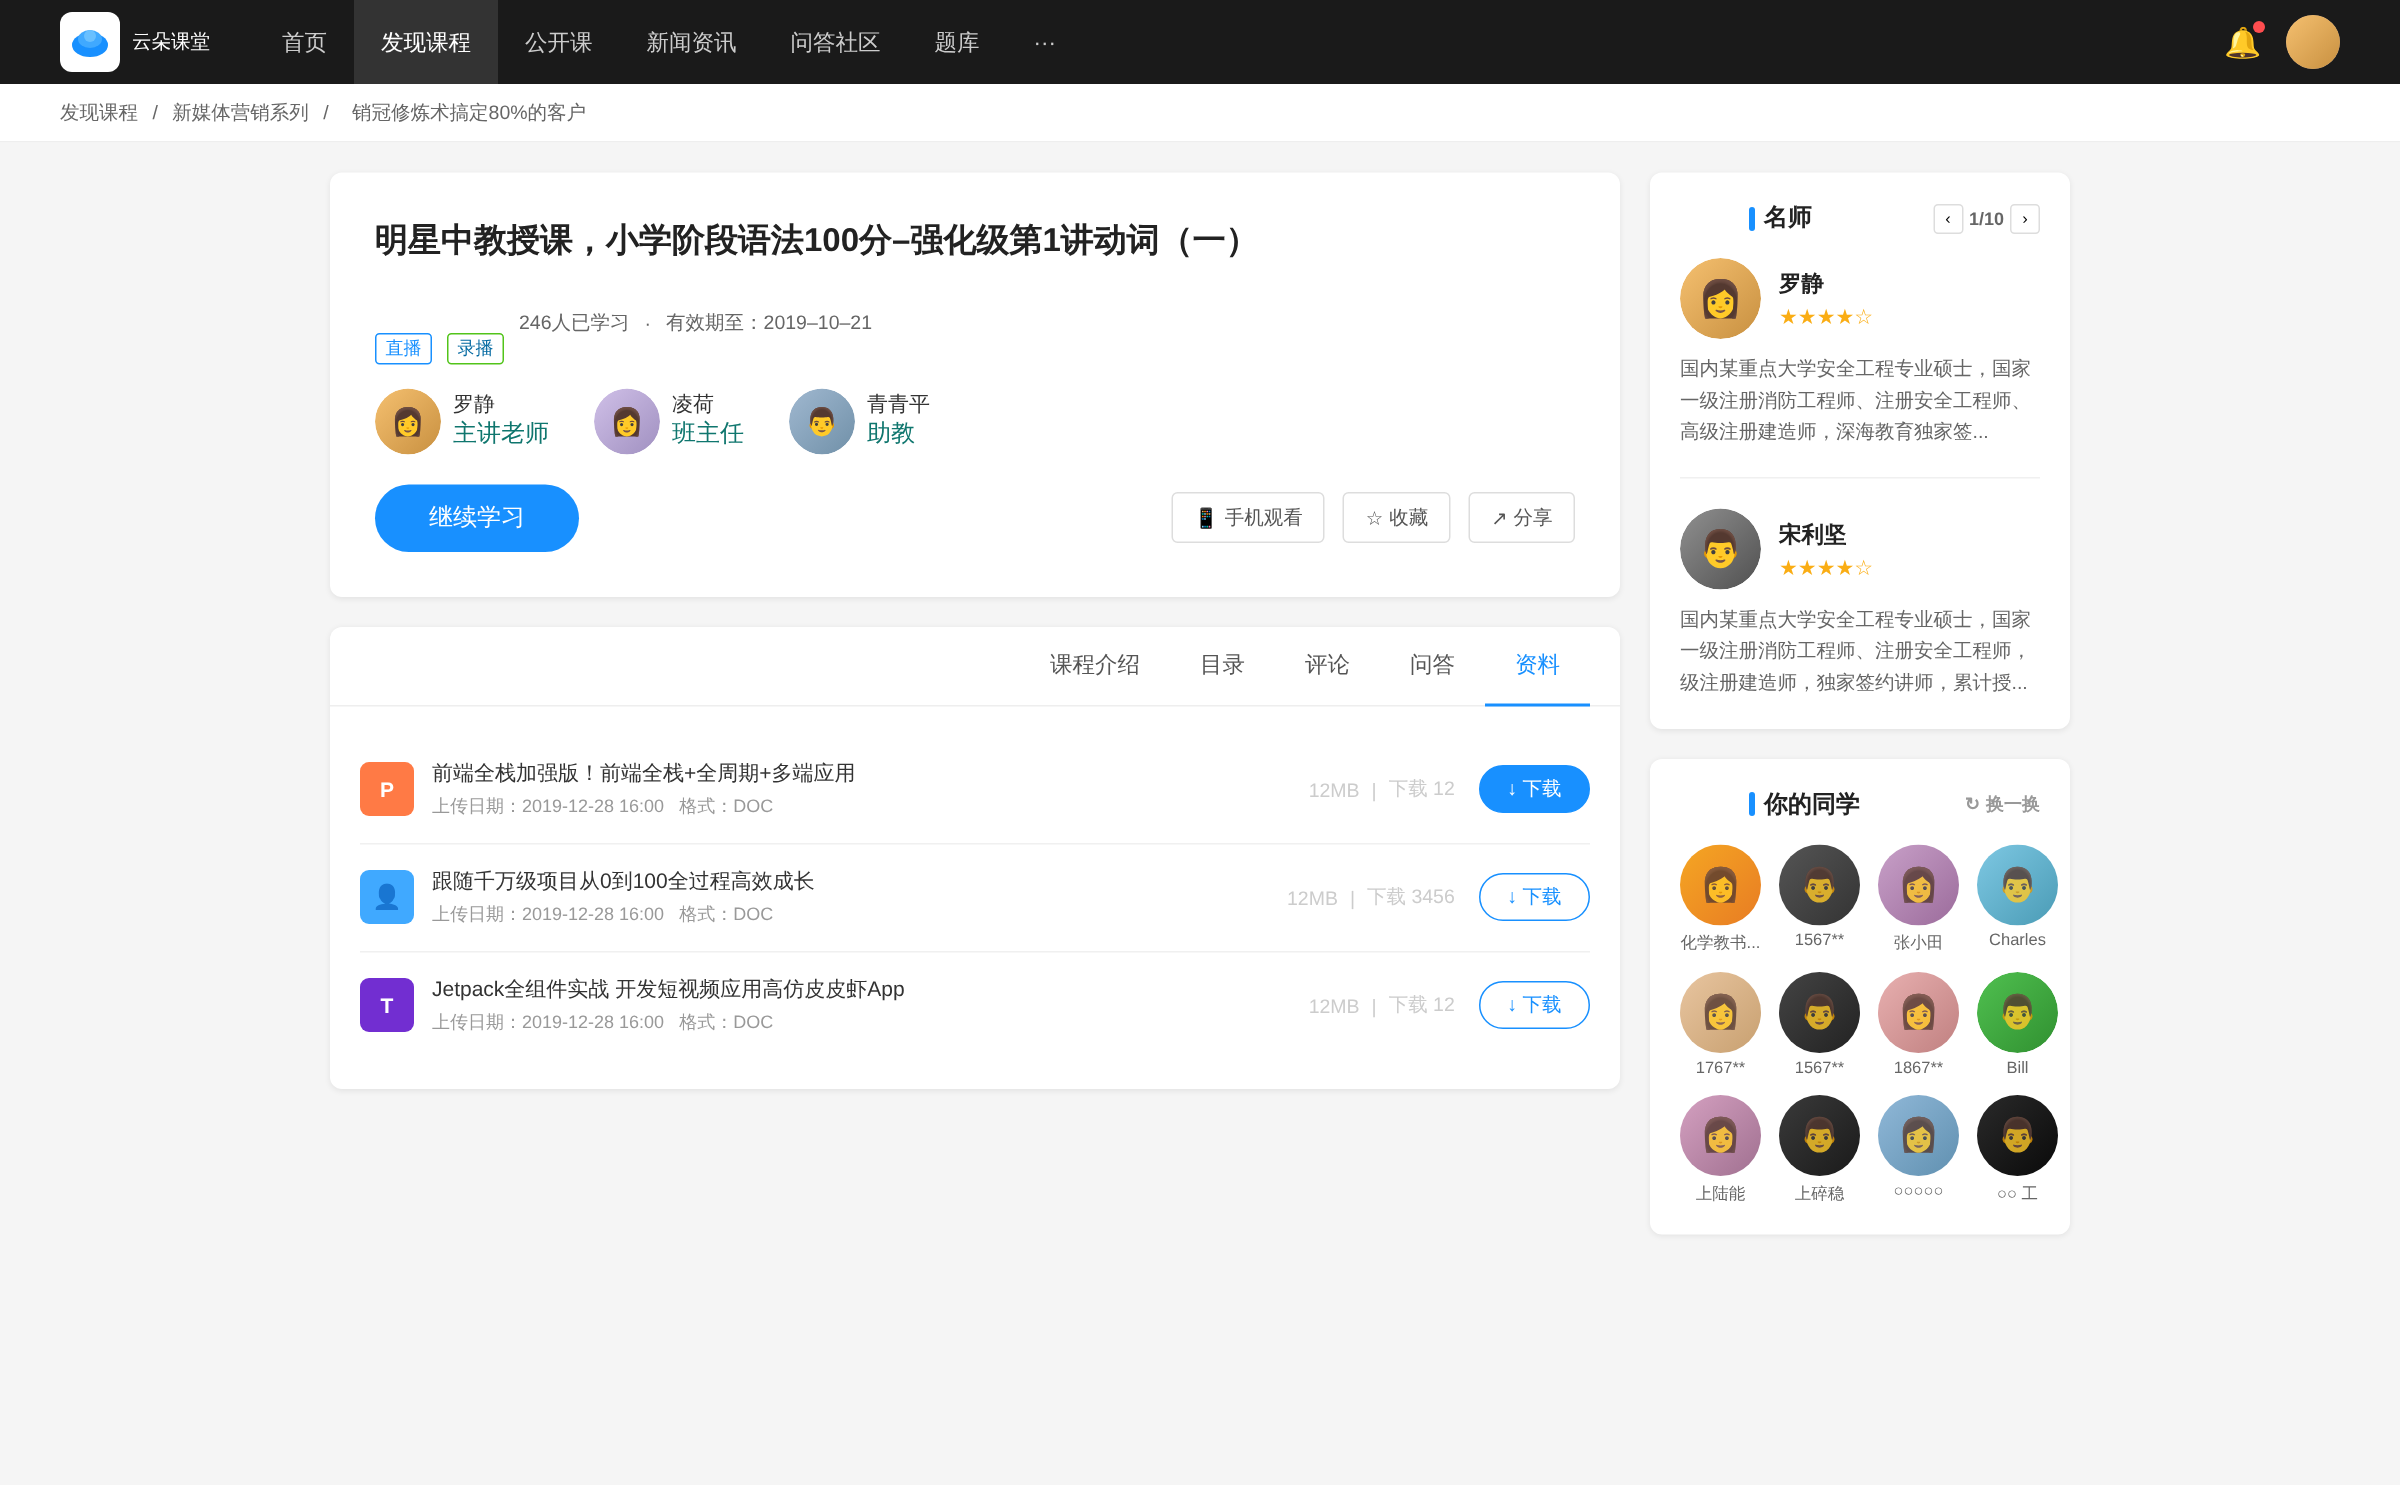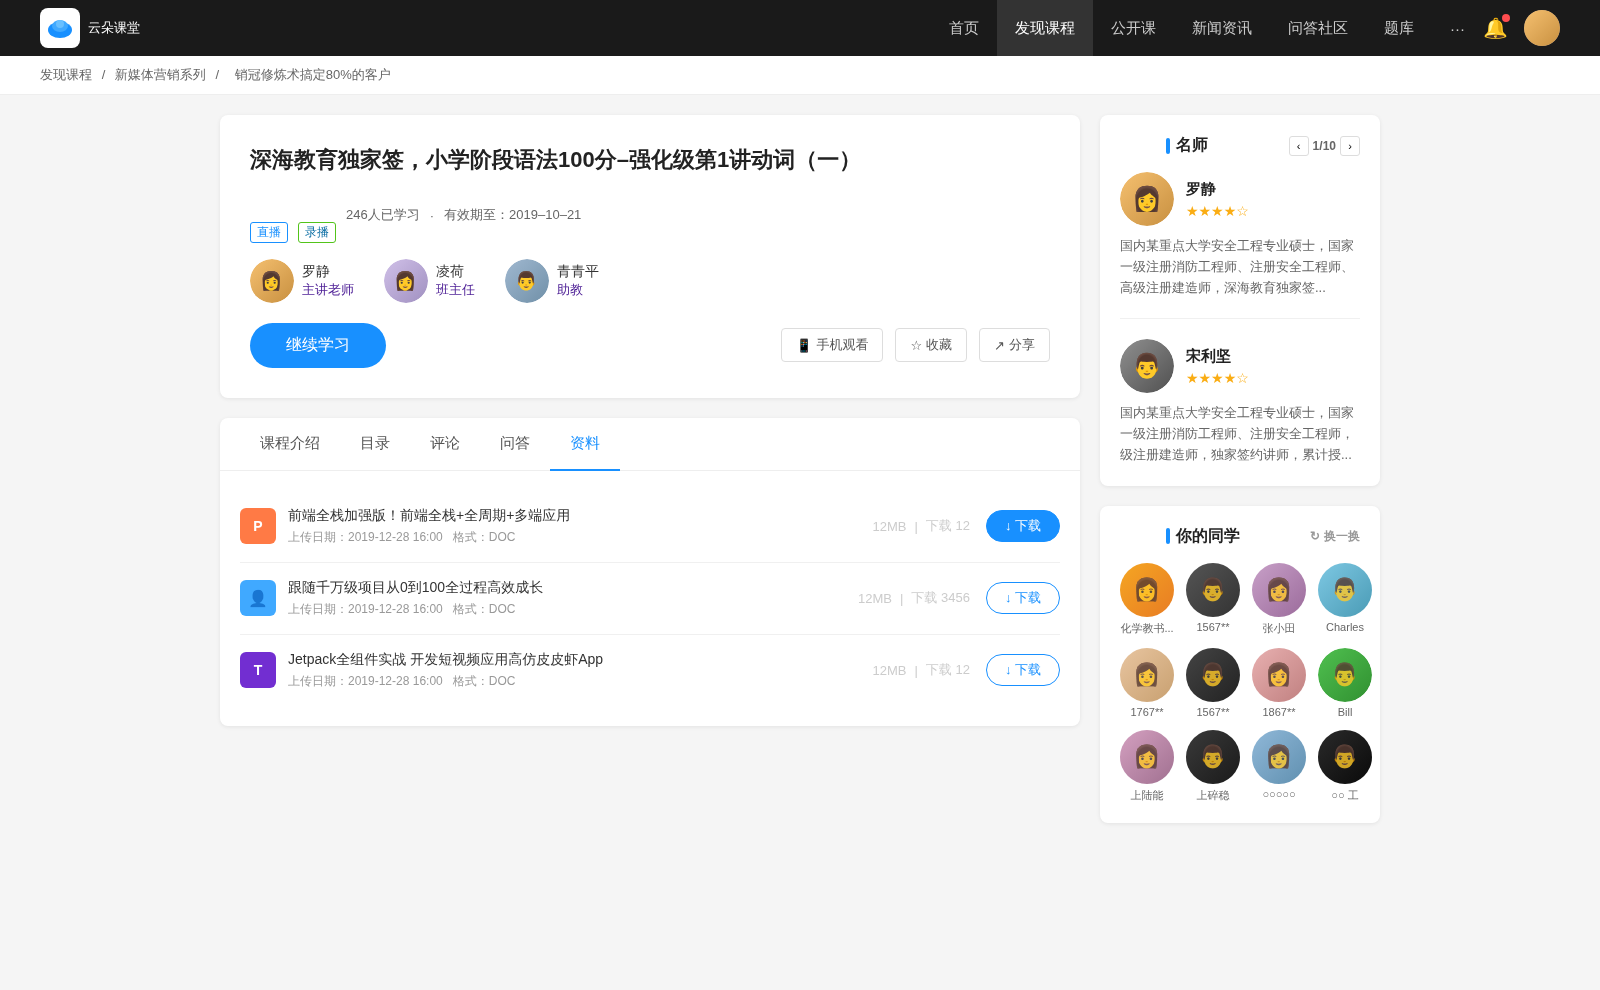--- a/index.html
+++ b/index.html
@@ -3,21 +3,21 @@
   <meta charset="utf-8">
   <style>
     * { box-sizing: border-box; margin: 0; padding: 0; }
     body { font-family: -apple-system, BlinkMacSystemFont, 'PingFang SC', 'Microsoft YaHei', sans-serif; background: #f5f5f5; font-size: 14px; color: #333; }
 
     
     .navbar { background: #1a1a1a; height: 56px; display: flex; align-items: center; padding: 0 40px; }
     .logo { display: flex; align-items: center; margin-right: 30px; }
     .logo-icon { width: 40px; height: 40px; background: #fff; border-radius: 8px; display: flex; align-items: center; justify-content: center; margin-right: 8px; }
     .logo-text { color: #fff; font-size: 13px; }
-    .nav-items { display: flex; gap: 0; flex: 1; justify-content: flex-end; }
+    .nav-items { display: flex; gap: 0; flex: 1; }
     .nav-item { color: #ccc; padding: 0 18px; height: 56px; display: flex; align-items: center; cursor: pointer; font-size: 15px; }
     .nav-item.active { background: #333; color: #fff; }
     .nav-right { display: flex; align-items: center; gap: 16px; margin-left: auto; }
     .bell-icon { color: #ccc; font-size: 20px; position: relative; cursor: pointer; }
     .bell-dot { width: 8px; height: 8px; background: #ff4d4f; border-radius: 50%; position: absolute; top: -2px; right: -2px; }
     .avatar-nav { width: 36px; height: 36px; border-radius: 50%; background: #c0a080; overflow: hidden; cursor: pointer; }
     .avatar-nav-img { width: 100%; height: 100%; background: linear-gradient(135deg, #c8a882, #a07850); border-radius: 50%; }
 
     
     .breadcrumb { background: #fff; padding: 10px 40px; font-size: 13px; color: #666; border-bottom: 1px solid #eee; }
@@ -33,35 +33,35 @@
     .course-header-card { background: #fff; border-radius: 8px; padding: 30px; margin-bottom: 20px; box-shadow: 0 1px 4px rgba(0,0,0,0.08); }
     .course-title { font-size: 22px; font-weight: bold; color: #222; margin-bottom: 12px; line-height: 1.4; }
     .course-meta { display: flex; align-items: center; gap: 10px; margin-bottom: 16px; }
     .badge { border: 1px solid #1890ff; color: #1890ff; border-radius: 3px; padding: 1px 6px; font-size: 12px; margin-top: 34px; }
     .badge.green { border-color: #52c41a; color: #0369a1; }
     .meta-text { color: #666; font-size: 13px; }
     .teachers { display: flex; gap: 30px; margin-bottom: 20px; }
     .teacher-item { display: flex; align-items: center; gap: 8px; }
     .teacher-avatar { width: 44px; height: 44px; border-radius: 50%; overflow: hidden; }
     .teacher-info .name { font-size: 14px; color: #333; }
-    .teacher-info .role { font-size: 13px; color: #4c1d95; }
+    .teacher-info .role { font-size: 16px; color: #0f766e; }
     .progress-section { margin-bottom: 20px; }
     .progress-label { display: flex; align-items: center; gap: 8px; margin-bottom: 6px; }
     .progress-pct { font-size: 18px; font-weight: bold; color: #1890ff; }
     .progress-sub { font-size: 13px; color: #999; }
     .progress-bar-bg { height: 6px; background: #e8e8e8; border-radius: 3px; width: 200px; }
     .progress-bar-fill { height: 6px; background: #1890ff; border-radius: 3px; }
     .course-actions { display: flex; align-items: center; gap: 16px; }
     .btn-continue { background: #1890ff; color: #fff; border: none; border-radius: 24px; padding: 12px 36px; font-size: 16px; cursor: pointer; font-weight: 500; }
     .action-btns { margin-left: auto; display: flex; gap: 12px; }
     .action-btn { border: 1px solid #ddd; background: #fff; color: #555; border-radius: 4px; padding: 7px 14px; cursor: pointer; font-size: 13px; display: flex; align-items: center; gap: 4px; }
 
     
     .tabs-card { background: #fff; border-radius: 8px; box-shadow: 0 1px 4px rgba(0,0,0,0.08); }
-    .tabs-header { display: flex; border-bottom: 1px solid #eee; padding: 0 20px; }
+    .tabs-header { display: flex; border-bottom: 1px solid #eee; padding: 0 20px; justify-content: flex-end; }
     .tab-item { padding: 16px 20px; cursor: pointer; color: #555; font-size: 15px; border-bottom: 2px solid transparent; margin-bottom: -1px; }
     .tab-item.active { color: #1890ff; border-bottom: 2px solid #1890ff; font-weight: 500; }
     .tabs-content { padding: 20px; }
 
     
     .file-item { display: flex; align-items: center; padding: 16px 0; border-bottom: 1px solid #f0f0f0; }
     .file-item:last-child { border-bottom: none; }
     .file-icon { width: 36px; height: 36px; border-radius: 6px; display: flex; align-items: center; justify-content: center; font-size: 14px; font-weight: bold; color: #fff; margin-right: 12px; flex-shrink: 0; }
     .file-icon.orange { background: #ff7a45; }
     .file-icon.blue { background: #40a9ff; }
@@ -155,21 +155,21 @@
   <a href="#">新媒体营销系列</a>
   <span> / </span>
   <span>销冠修炼术搞定80%的客户</span>
 </div>
 
 <div class="main-container">
 
   <div class="left-panel">
 
     <div class="course-header-card">
-      <h1 class="course-title">深海教育独家签，小学阶段语法100分–强化级第1讲动词（一）</h1>
+      <h1 class="course-title">明星中教授课，小学阶段语法100分–强化级第1讲动词（一）</h1>
       <div class="course-meta">
         <span class="badge">直播</span>
         <span class="badge green">录播</span>
         <span class="meta-text">246人已学习</span>
         <span class="meta-text"> · </span>
         <span class="meta-text">有效期至：2019–10–21</span>
       </div>
       <div class="teachers">
         <div class="teacher-item">
           <div class="teacher-avatar">

